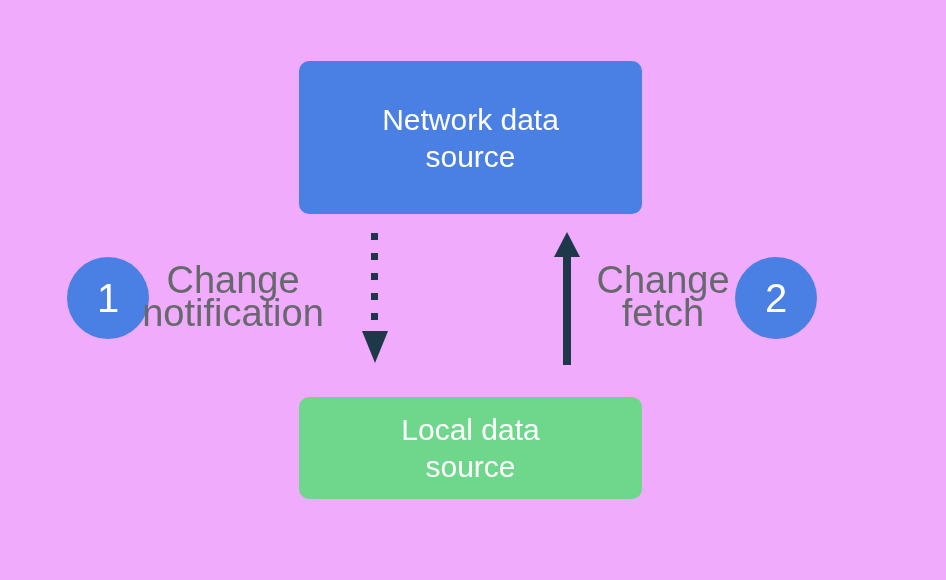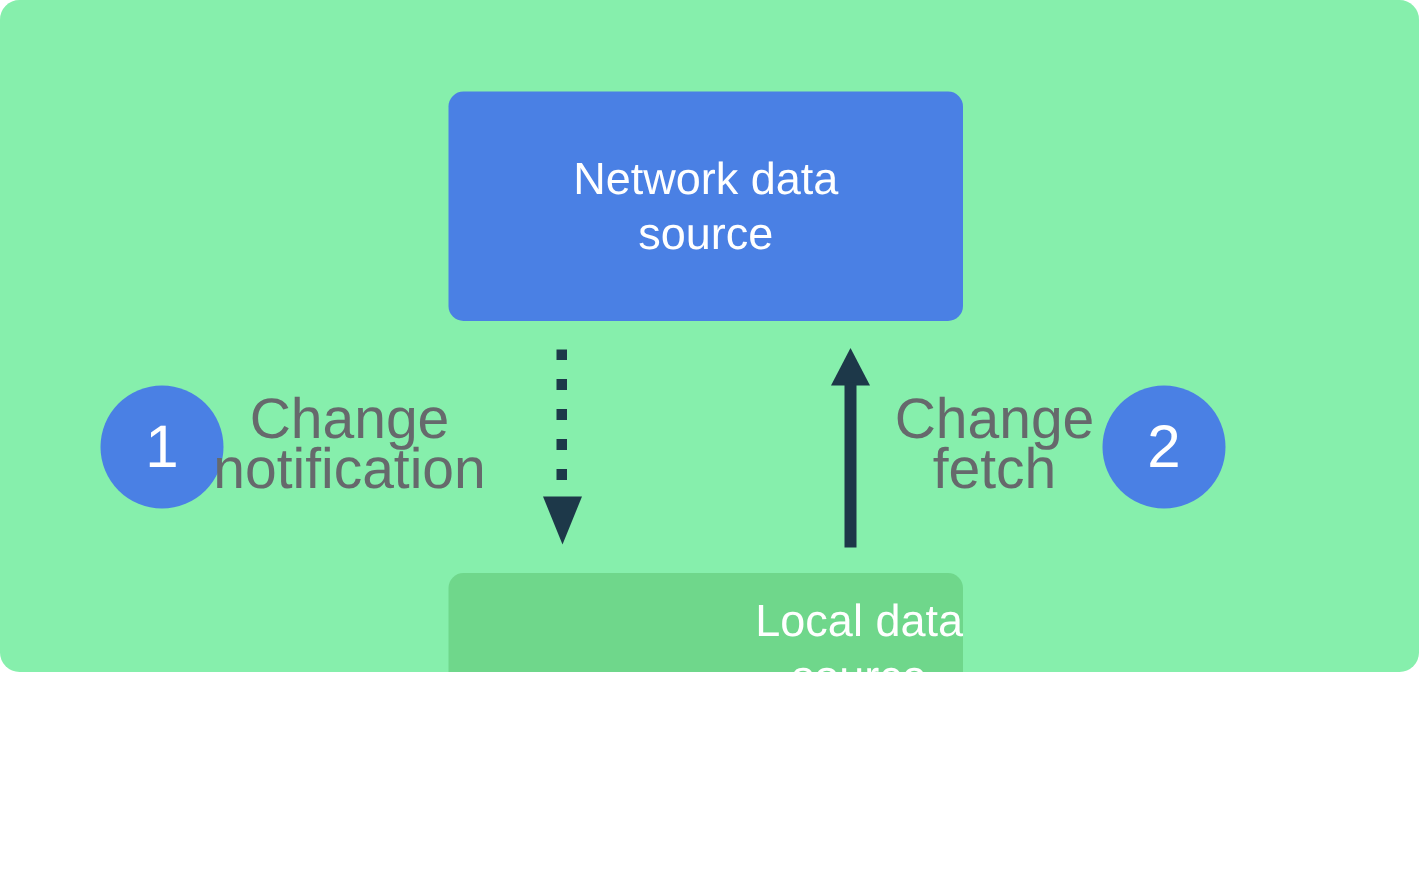--- a/index.html
+++ b/index.html
@@ -4,24 +4,23 @@
 <style>
   html, body {
     margin: 0;
     padding: 0;
     background: #ffffff;
     font-family: "Liberation Sans", sans-serif;
   }
   .canvas {
     position: relative;
     width: 946px;
-    height: 448px;
-    background: #86efac;
+    height: 580px;
+    background: #f0abfc;
     overflow: hidden;
-    border-radius: 13px;
   }
   .node {
     position: absolute;
     left: 299px;
     width: 343px;
     border-radius: 10px;
     display: flex;
     align-items: center;
     justify-content: center;
     color: #ffffff;
@@ -29,24 +28,23 @@
     line-height: 37px;
     text-align: center;
     white-space: pre-line;
   }
   .node-network {
     top: 61px;
     height: 153px;
     background: #4a80e4;
   }
   .node-local {
-    top: 382px;
+    top: 397px;
     height: 102px;
     background: #6fd78b;
-    justify-content: flex-end;
   }
   
   .dotted-line {
     position: absolute;
     left: 371px;
     top: 233px;
     width: 7px;
     height: 89px;
     background: repeating-linear-gradient(
       to bottom,

